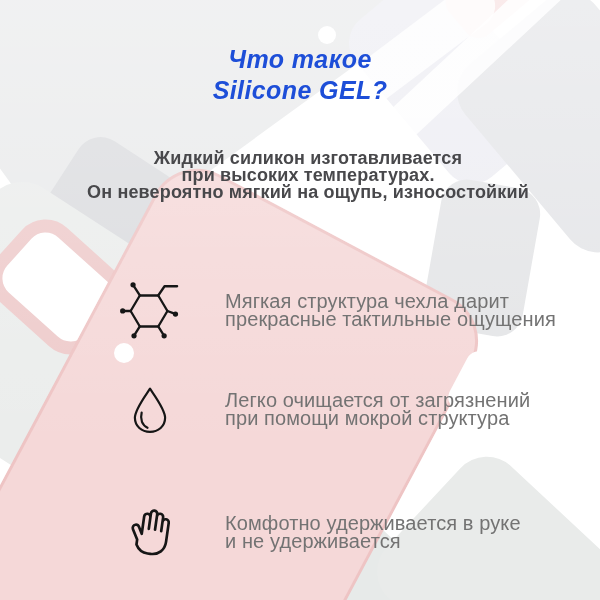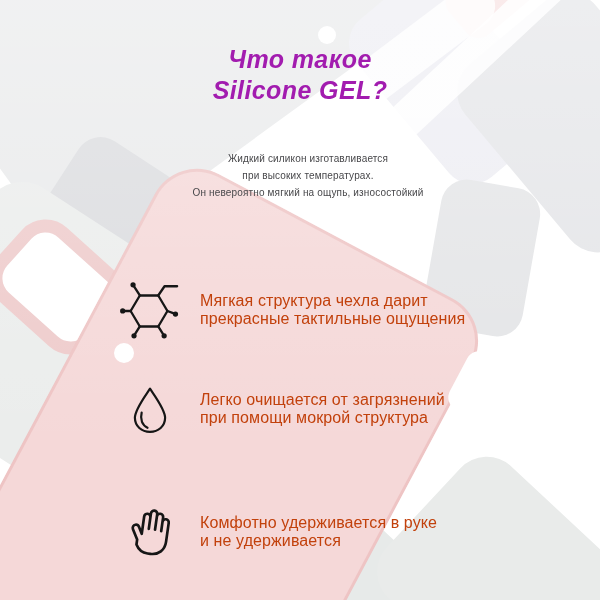--- a/index.html
+++ b/index.html
@@ -32,43 +32,43 @@
   .wash {
     z-index:1; pointer-events:none;
     background:linear-gradient(to bottom, rgba(255,255,255,0.35) 0%, rgba(255,255,255,0.12) 45%, rgba(255,255,255,0) 75%);
   }
   
   .content { z-index:2; }
   .title {
     position:absolute; top:44px; left:0; right:0;
     text-align:center; font-weight:800; font-style:italic;
     font-size:25px; line-height:31px; letter-spacing:0.4px;
-    color:#a21caf; margin:0;
+    color:#1d4ed8; margin:0;
   }
   .intro {
     position:absolute; top:150px; left:16px; right:0;
-    text-align:center; font-weight:400;
-    font-size:10px; line-height:17px; letter-spacing:0.15px;
+    text-align:center; font-weight:700;
+    font-size:18px; line-height:17px; letter-spacing:0.15px;
     color:#48484b;
   }
   .feature {
     position:absolute; left:0; right:0;
     display:flex; align-items:center;
   }
   .feature-1 { top:271px; height:78px; }
   .feature-2 { top:372px; height:74px;align-items:center; }
   .feature-3 { top:495px; height:74px; }
   .icon-wrap {
     width:64px; margin-left:118px; flex:none;
     display:flex; align-items:center; justify-content:center;
   }
   .feature-text {
-    margin-left:18px;
-    font-size:16px; line-height:18px; font-weight:500; letter-spacing:0.1px;
-    color:#c2410c;
+    margin-left:43px;
+    font-size:20px; line-height:18px; font-weight:500; letter-spacing:0.1px;
+    color:#737373;
   }
   .icon-stroke { stroke:#161616; fill:none; stroke-linecap:round; stroke-linejoin:round; }
   .icon-dot { fill:#161616; stroke:none; }
 </style>
 </head>
 <body>
 
 <div class="canvas">
 
   <div class="bg">

